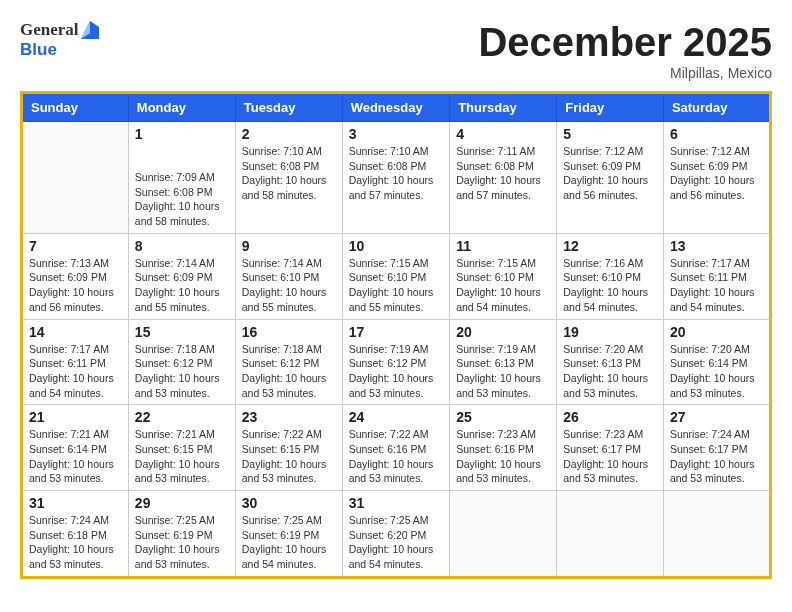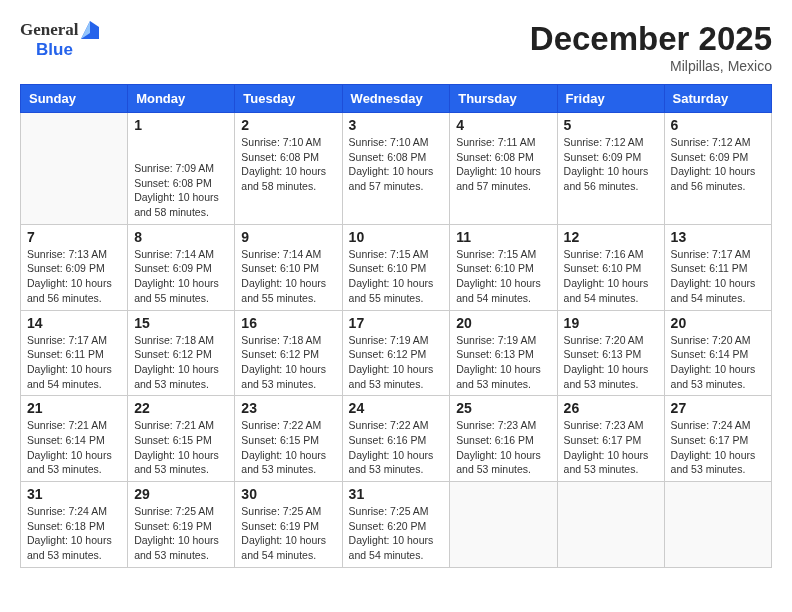--- a/index.html
+++ b/index.html
@@ -14,37 +14,37 @@
       display: flex;
       justify-content: space-between;
       align-items: flex-start;
       margin-bottom: 10px;
     }
     .logo {
       display: flex;
       align-items: center;
     }
     .logo-general { color: #333; }
-    .logo-blue { color: #2563eb; margin-left: 16px; }
+    .logo-blue { color: #2563eb; }
     .title-section {
       text-align: right;
     }
     .month-title {
-      font-size: 33px;
+      font-size: 40px;
       font-weight: bold;
       color: #222;
     }
     .location {
       font-size: 14px;
       color: #555;
     }
     .calendar {
       width: 100%;
       border-collapse: collapse;
-      border: 1px solid #eab308;
+      border: 3px solid #eab308;
     }
     .calendar th {
       background-color: #2563eb;
       color: #fff;
       text-align: left;
       padding: 6px 8px;
       font-size: 13px;
       border: 1px solid #1d4ed8;
     }
     .calendar td {

